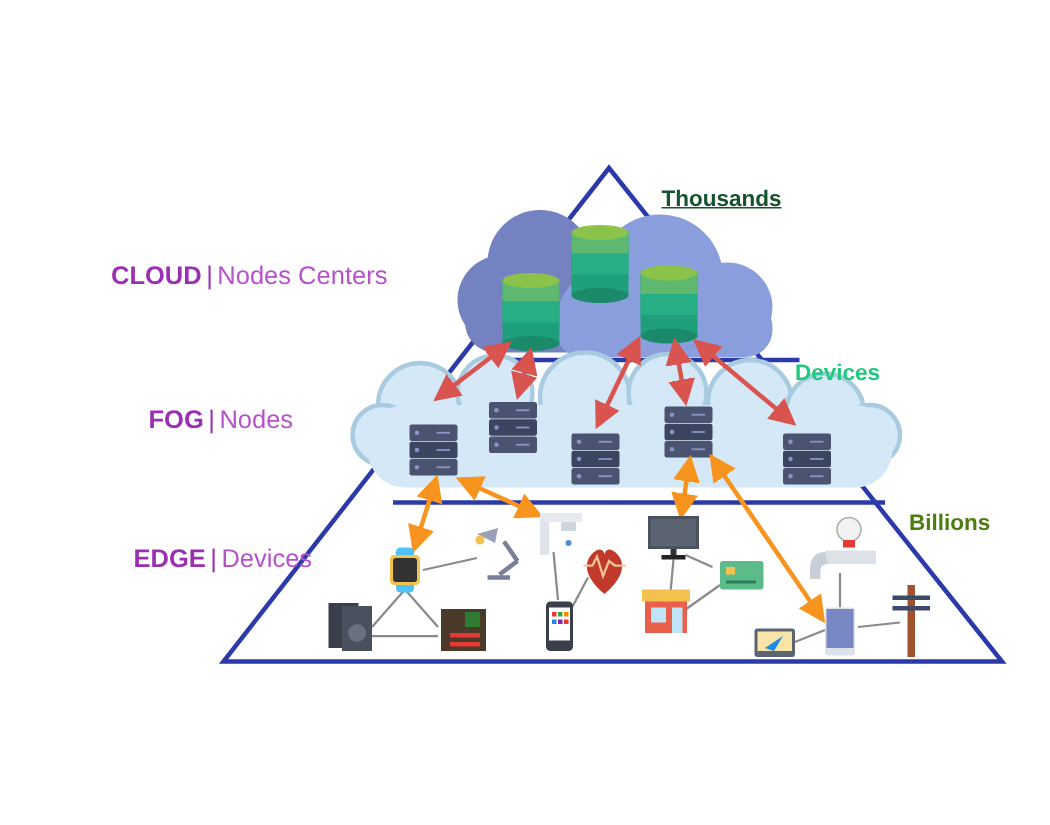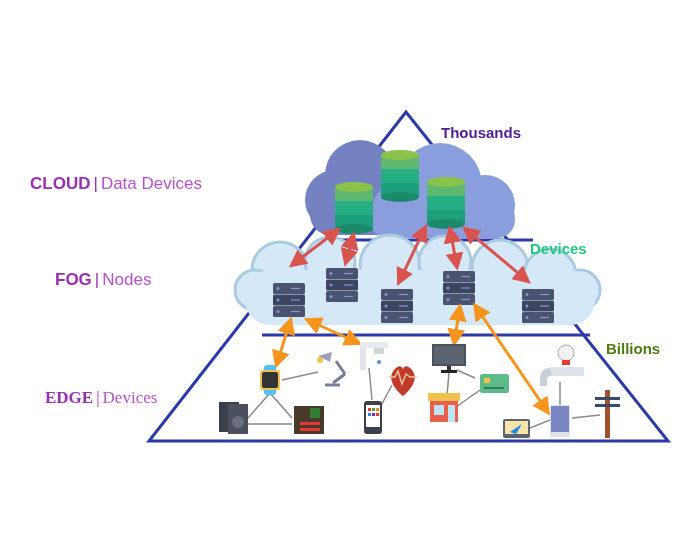--- a/index.html
+++ b/index.html
@@ -1,19 +1,19 @@
 <!DOCTYPE html>
 <html><head>
 <meta charset="utf-8">
 <style>
   html, body { margin: 0; padding: 0; background: #ffffff; }
   body { width: 700px; height: 550px; position: relative; overflow: hidden;
          font-family: "Liberation Sans", sans-serif; }
   .tier-label { position: absolute; font-size: 17px; color: #b552cc; white-space: nowrap; }
-  .tier-label .strong { font-weight: bold; color: #9a2fb4; }
+  .tier-label .strong { font-weight: bold; color: #9a2fb4; margin-left: 44px; }
   .tier-label .sep { color: #9a2fb4; margin: 0 3px; }
   .count-label { position: absolute; font-size: 15px; font-weight: bold; white-space: nowrap; }
   svg#diagram { position: absolute; left: 0; top: 0; }
 </style>
 </head>
 <body>
 
 <svg id="diagram" width="700" height="550" viewBox="0 0 700 550">
 
   <g fill="none" stroke="#2b3aa8" stroke-width="3">
@@ -259,24 +259,24 @@
 
     <g>
       <rect x="605" y="390" width="5" height="48" fill="#a0522d"></rect>
       <rect x="595" y="397" width="25" height="3" fill="#3a4a6a"></rect>
       <rect x="595" y="404" width="25" height="3" fill="#3a4a6a"></rect>
     </g>
   </g>
 </svg>
 
 <div class="tier-label" style="left:30px; top:174px;">
-  <span class="strong">CLOUD</span><span class="sep">|</span><span>Data Devices</span>
+  <span class="strong">CLOUD</span><span class="sep">|</span><span>Nodes Centers</span>
 </div>
 <div class="tier-label" style="left:55px; top:270px;">
   <span class="strong">FOG</span><span class="sep">|</span><span>Nodes</span>
 </div>
-<div class="tier-label" style="left:45px; top:388px;font-family:Liberation Serif, serif;">
+<div class="tier-label" style="left:45px; top:363px;">
   <span class="strong">EDGE</span><span class="sep">|</span><span>Devices</span>
 </div>
 
-<div class="count-label" style="left: 441px; top: 124px; color: #4c1d95;">Thousands</div>
+<div class="count-label" style="left: 441px; top: 124px; color: #14532d; text-decoration: underline;">Thousands</div>
 <div class="count-label" style="left: 530px; top: 240px; color: rgb(31, 202, 126);">Devices</div>
 <div class="count-label" style="left: 606px; top: 340px; color: #4d7c0f;">Billions</div>
 
 </body></html>

